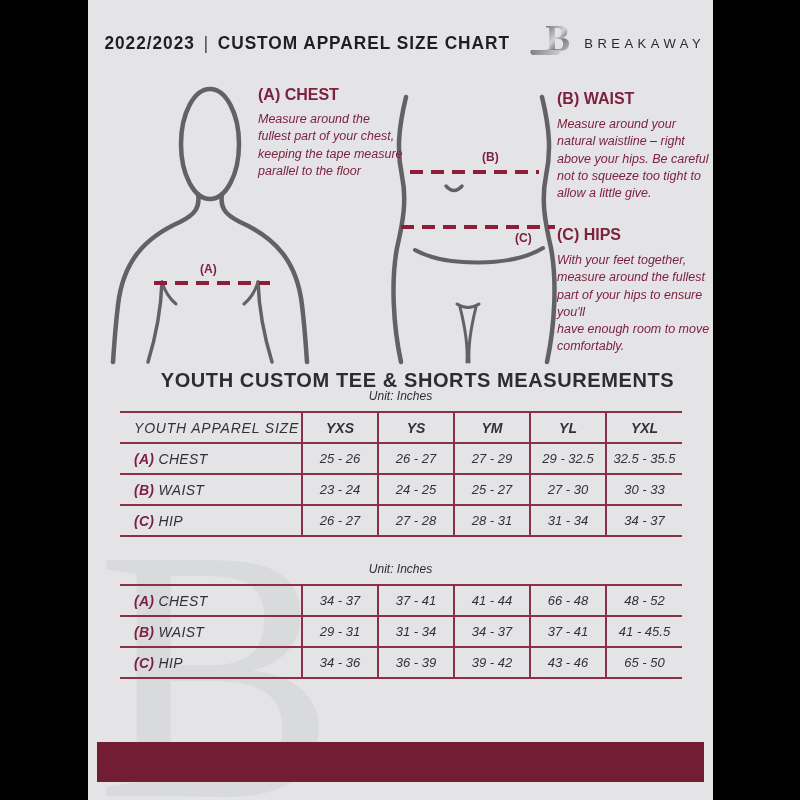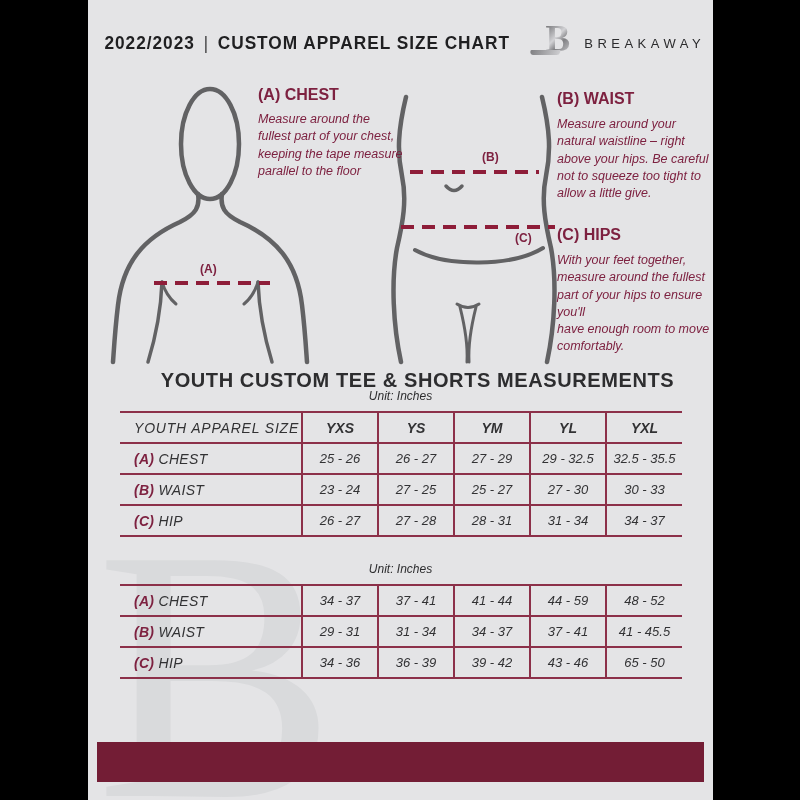--- a/index.html
+++ b/index.html
@@ -159,21 +159,21 @@
         <td class="rowlab"><span class="pfx">(A)</span> <span>CHEST</span></td>
         <td>25 - 26</td>
         <td>26 - 27</td>
         <td>27 - 29</td>
         <td>29 - 32.5</td>
         <td>32.5 - 35.5</td>
       </tr>
       <tr>
         <td class="rowlab"><span class="pfx">(B)</span> <span>WAIST</span></td>
         <td>23 - 24</td>
-        <td>27 - 25</td>
+        <td>24 - 25</td>
         <td>25 - 27</td>
         <td>27 - 30</td>
         <td>30 - 33</td>
       </tr>
       <tr>
         <td class="rowlab"><span class="pfx">(C)</span> <span>HIP</span></td>
         <td>26 - 27</td>
         <td>27 - 28</td>
         <td>28 - 31</td>
         <td>31 - 34</td>
@@ -191,21 +191,21 @@
           <col>
           <col>
           <col>
         </colgroup>
       <tbody>
       <tr>
         <td class="rowlab"><span class="pfx">(A)</span> <span>CHEST</span></td>
         <td>34 - 37</td>
         <td>37 - 41</td>
         <td>41 - 44</td>
-        <td>44 - 59</td>
+        <td>66 - 48</td>
         <td>48 - 52</td>
       </tr>
       <tr>
         <td class="rowlab"><span class="pfx">(B)</span> <span>WAIST</span></td>
         <td>29 - 31</td>
         <td>31 - 34</td>
         <td>34 - 37</td>
         <td>37 - 41</td>
         <td>41 - 45.5</td>
       </tr>

